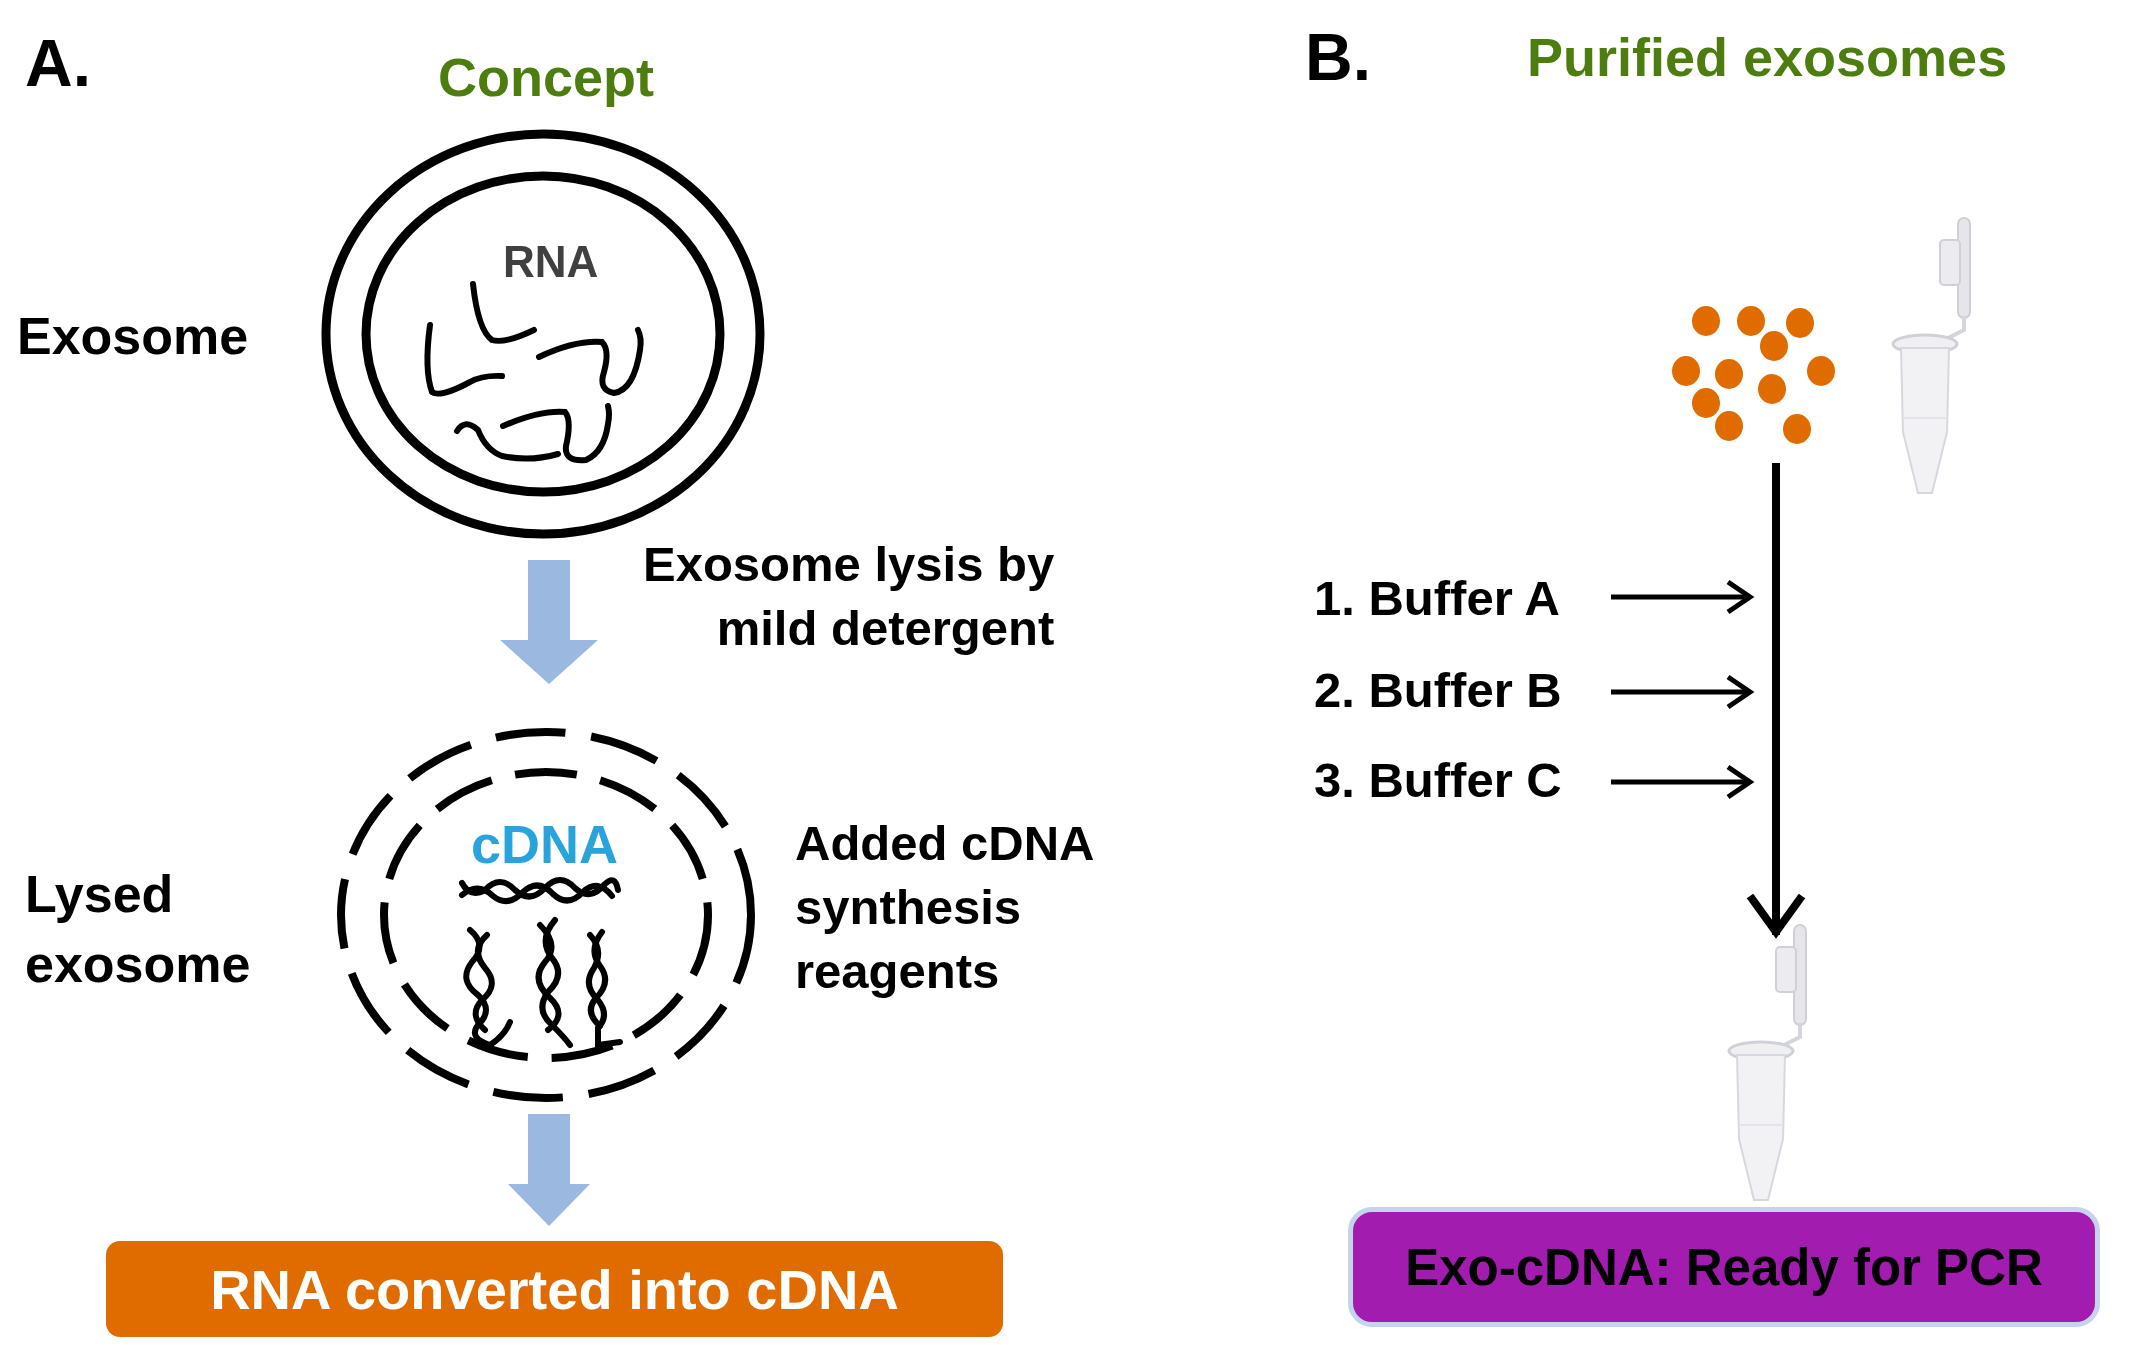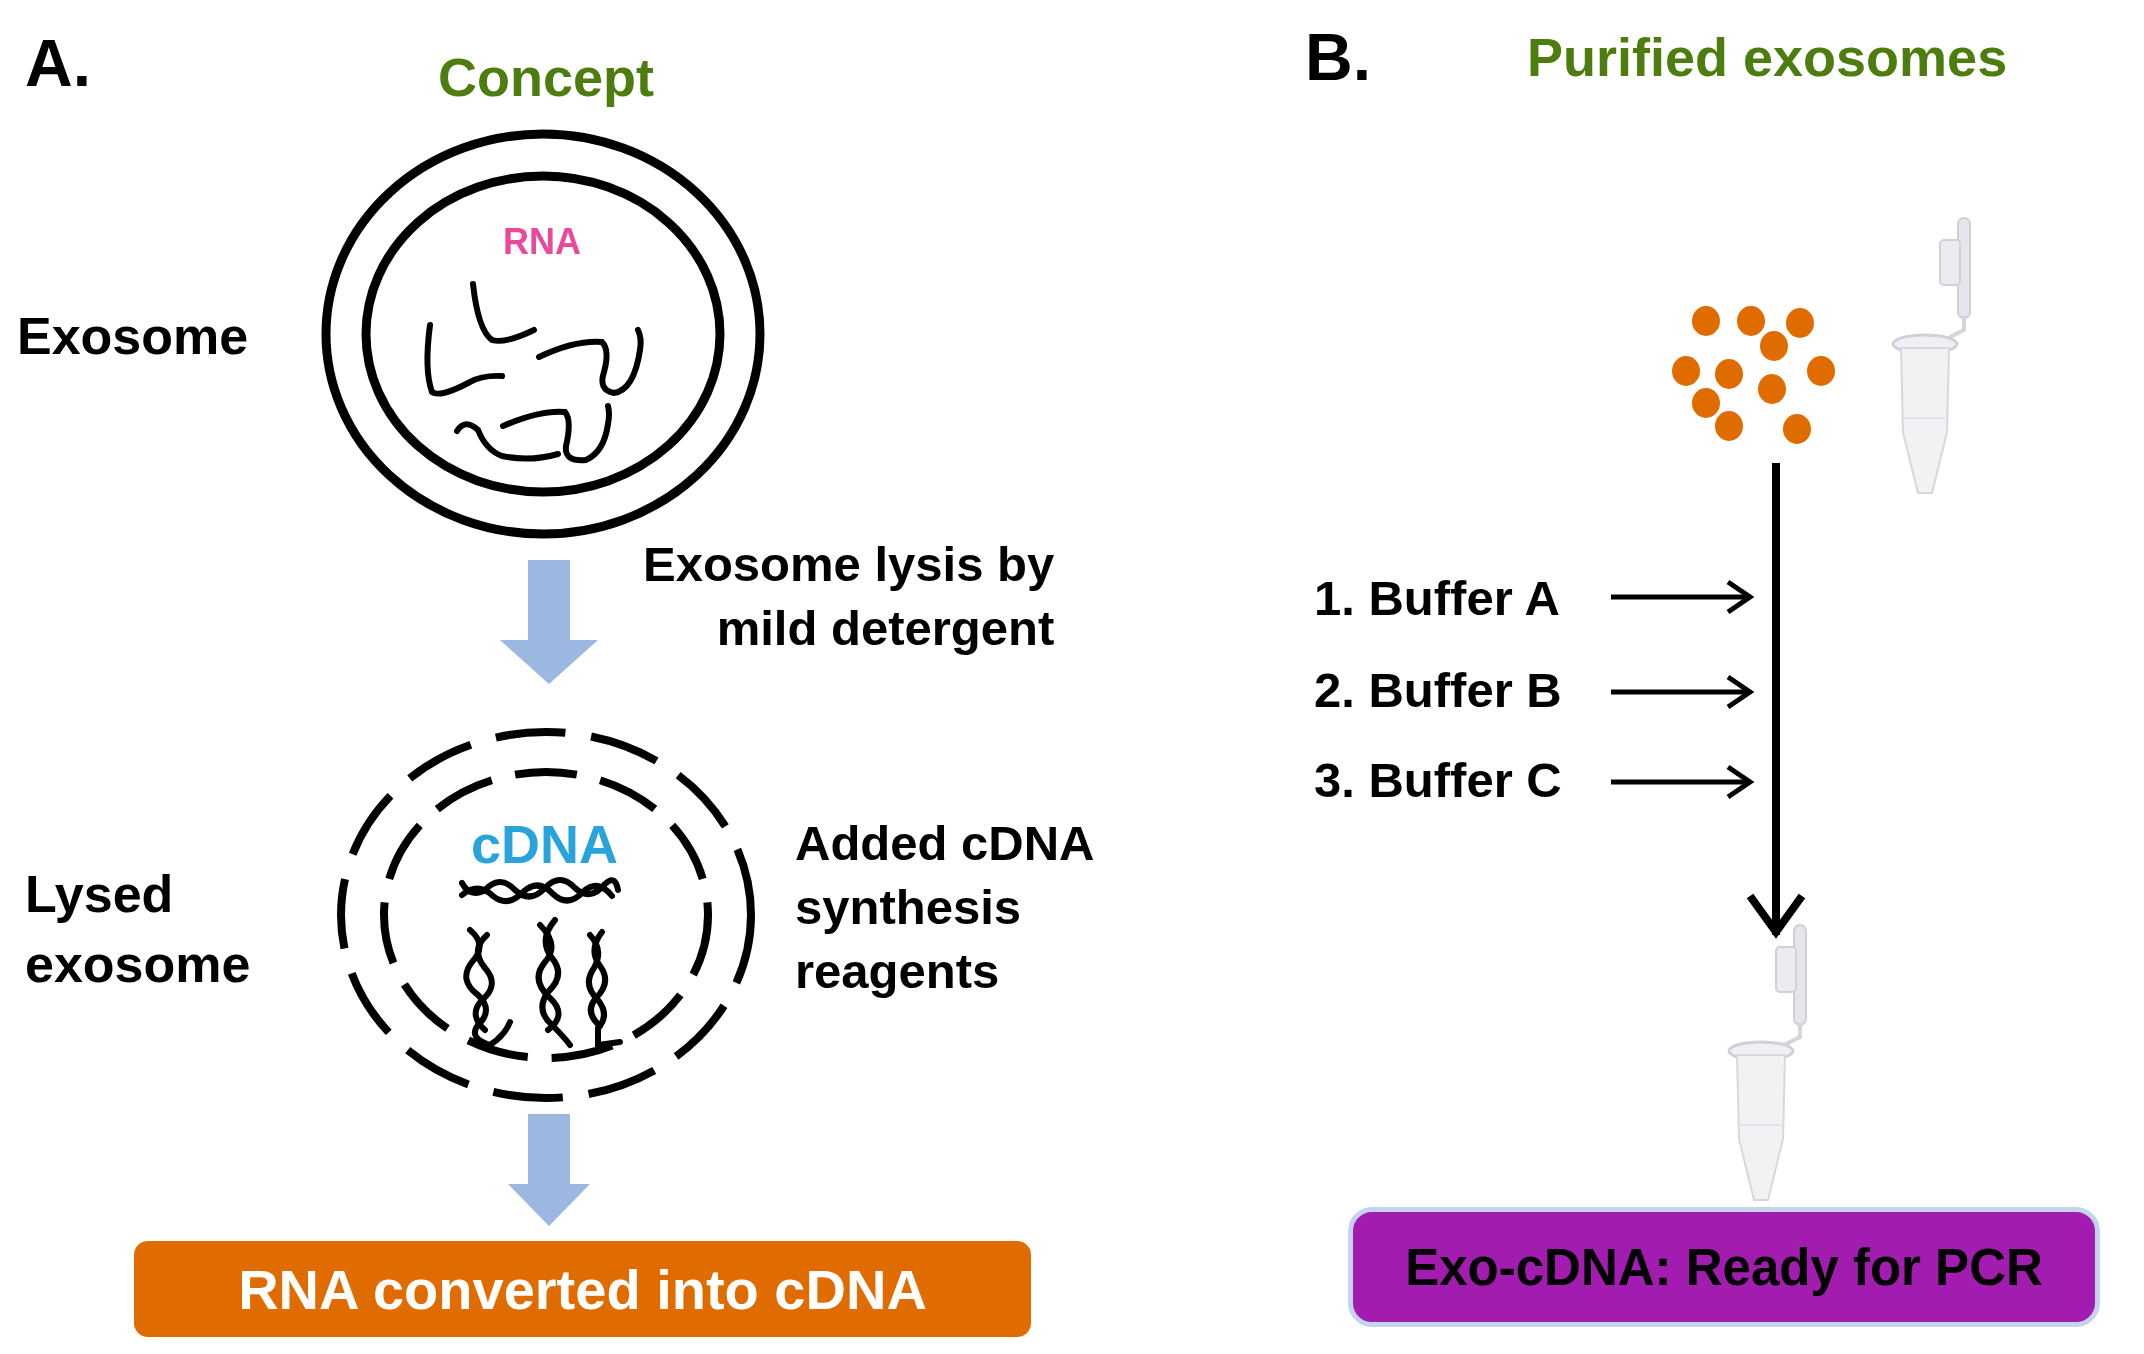--- a/index.html
+++ b/index.html
@@ -6,21 +6,21 @@
   body { width:2144px; height:1354px; position:relative; overflow:hidden;
          font-family:"Liberation Sans", sans-serif; font-weight:bold; color:#000; }
   .abs { position:absolute; }
   .panel-letter { font-size:66px; line-height:1; }
   .title { font-size:54px; color:#4d7c0f; line-height:1; white-space:nowrap; }
   .label { font-size:52px; line-height:64px; white-space:nowrap; }
   .small { font-size:49px; line-height:64px; white-space:nowrap; }
   svg.fig { position:absolute; left:0; top:0; }
   .orange-box { position:absolute; left:106px; top:1241px; width:897px; height:96px;
                 background:#e06c00; border-radius:14px; display:flex; align-items:center;
-                justify-content:center;margin-left:28px; }
+                justify-content:center; }
   .orange-box span { color:#fff; font-size:56px; }
   .blue-box { position:absolute; left:1348px; top:1207px; width:752px; height:120px;
               background:#a21caf; border:5px solid #c5d4ec; border-radius:24px; box-sizing:border-box;
               display:flex; align-items:center; justify-content:center; }
   .blue-box span { font-size:51px; color:#000; }
 </style>
 </head>
 <body>
 
 <div class="abs panel-letter" style="left:25px;top:30px;">A.</div>
@@ -111,21 +111,21 @@
   <g transform="translate(1736,925)">
     <rect x="58" y="0" width="12" height="100" rx="6" fill="#e6e6ea" stroke="#cfcfd6" stroke-width="2"></rect>
     <rect x="40" y="22" width="20" height="45" rx="4" fill="#ececf0" stroke="#d0d0d8" stroke-width="2"></rect>
     <path d="M64 98 L64 112 L40 124" fill="none" stroke="#d5d5dc" stroke-width="4"></path>
     <ellipse cx="25" cy="126" rx="32" ry="9" fill="#f0f0f3" stroke="#d0d0d8" stroke-width="3"></ellipse>
     <path d="M1 130 L3 214 L18 275 L32 275 L47 214 L49 130 Z" fill="#f2f2f5" stroke="#d7d7de" stroke-width="2"></path>
     <line x1="3" y1="200" x2="47" y2="200" stroke="#e3e3e9" stroke-width="2"></line>
   </g>
 </svg>
 
-<div class="abs label" style="left:503px;top:210px;color:#ec4899;font-size:36px;">RNA</div>
+<div class="abs label" style="left:503px;top:230px;color:#404040;font-size:44px;">RNA</div>
 
 <div class="abs label" style="left:17px;top:296px;">
   <div style="margin-top:8px;">Exosome</div>
 </div>
 
 <div class="abs small" style="left:643px;top:532px;text-align:right;">
   <div>Exosome lysis by</div>
   <div>mild detergent</div>
 </div>
 

